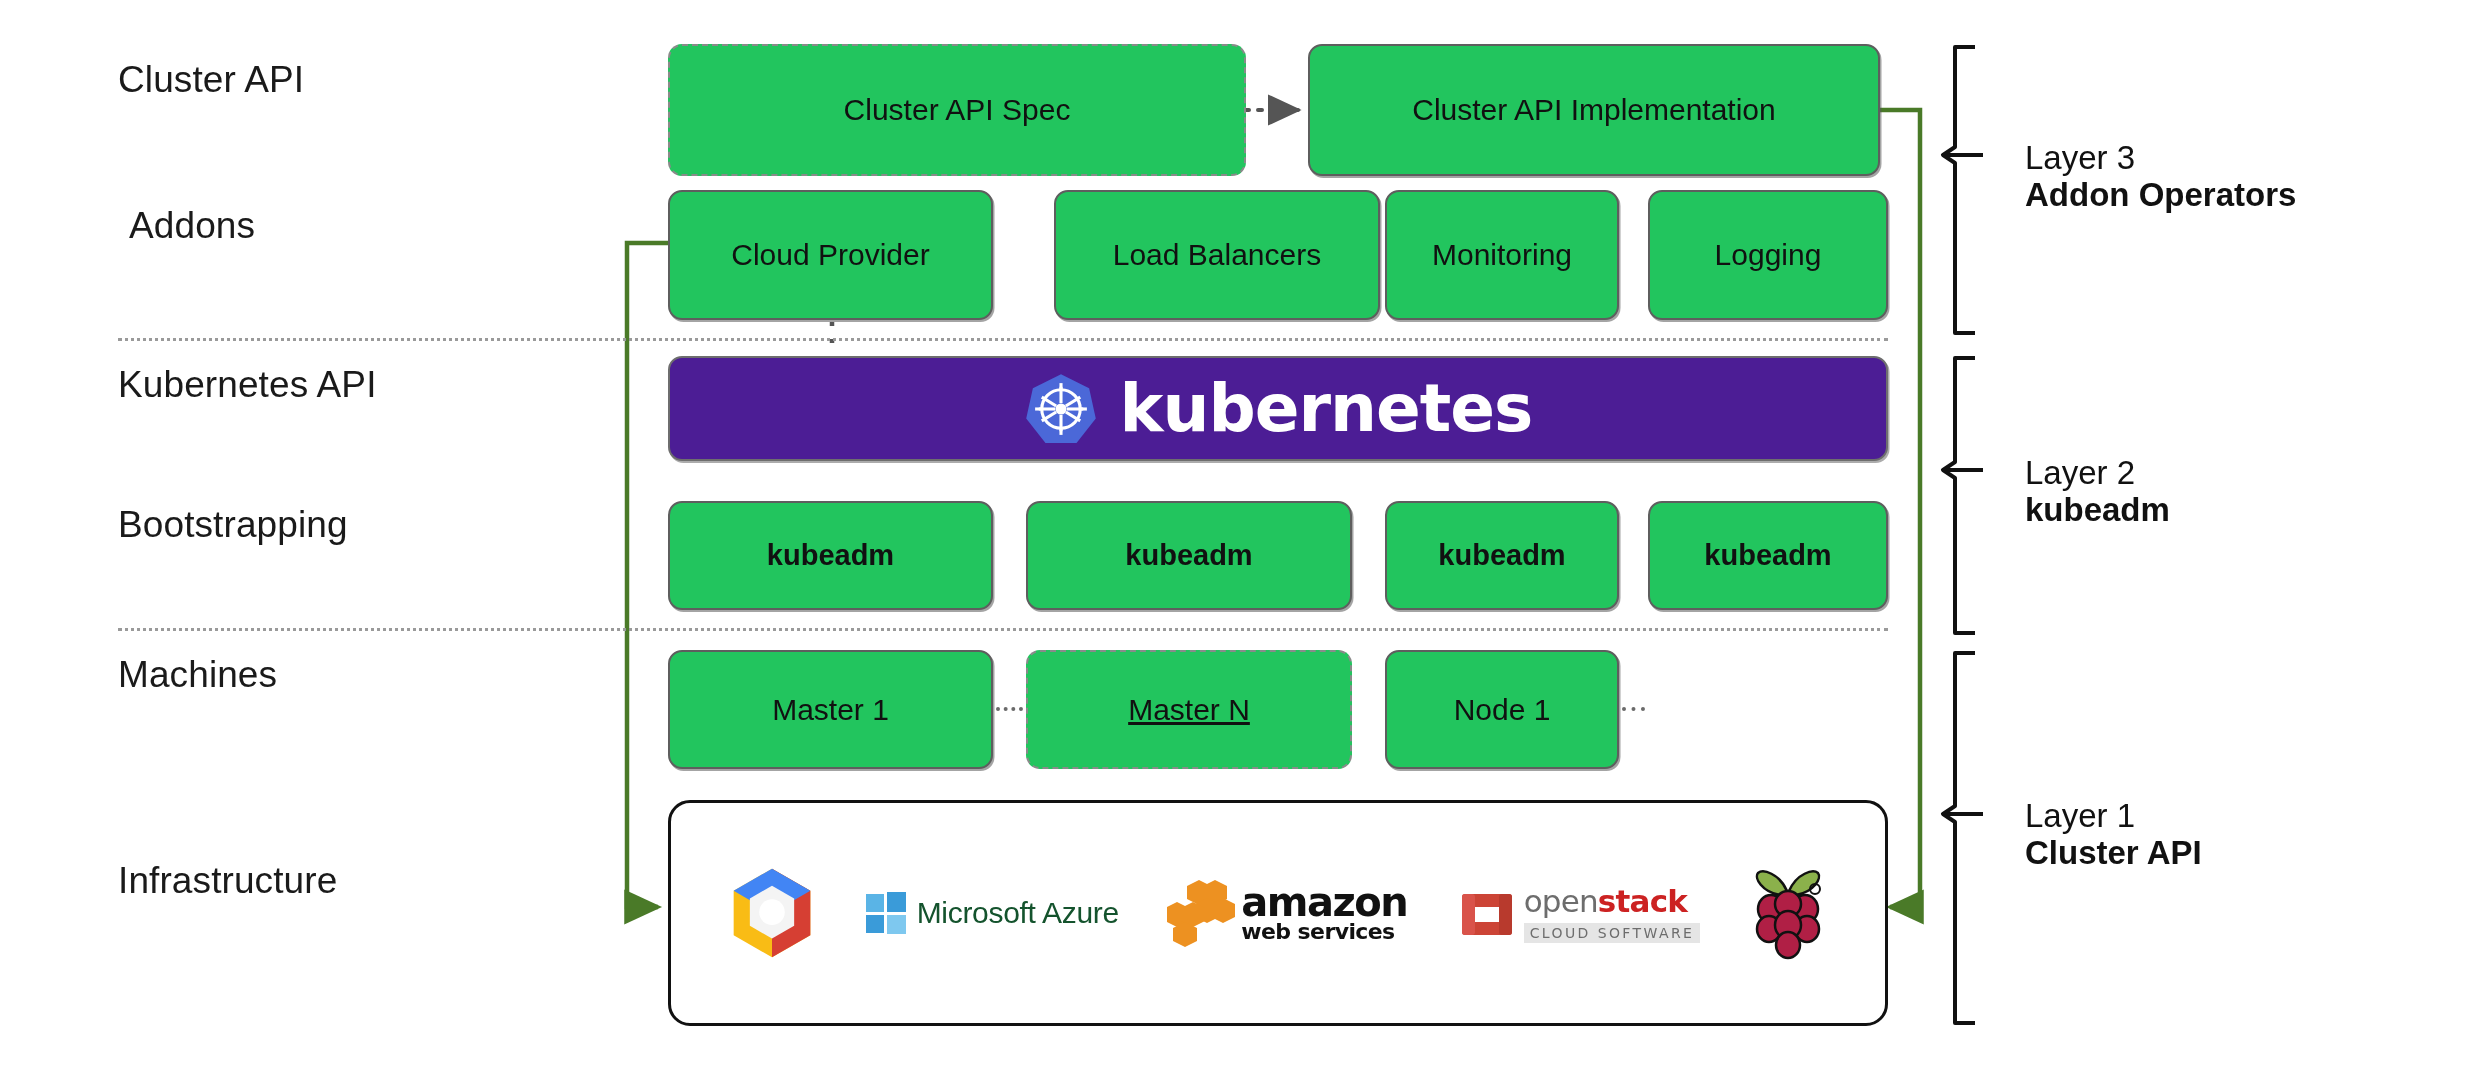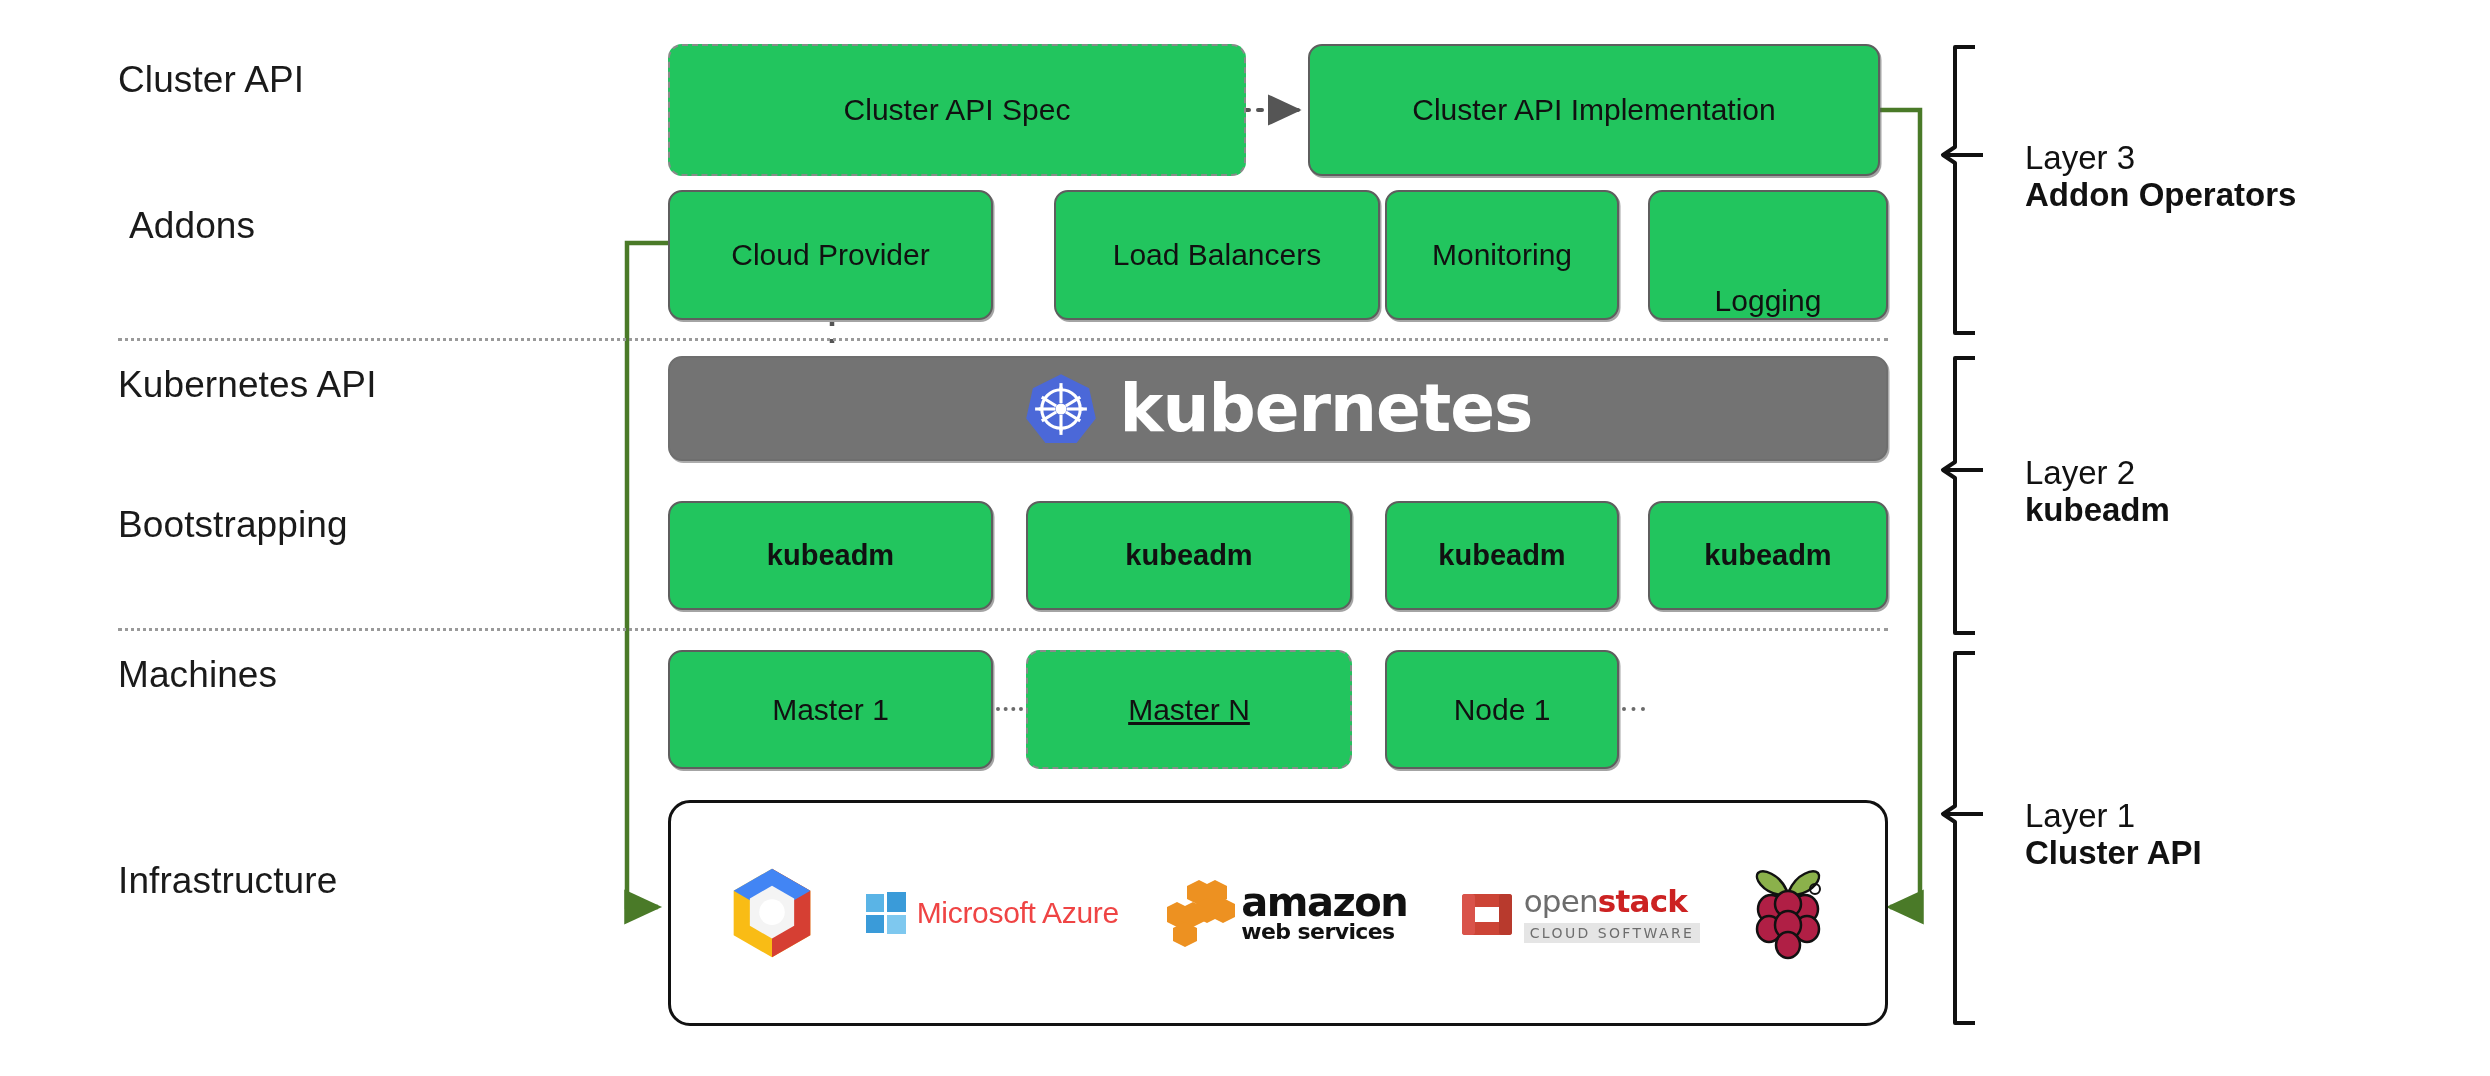--- a/index.html
+++ b/index.html
@@ -14,21 +14,21 @@
   
   .box{position:absolute;box-sizing:border-box;background:#22c55e;
        border:2.5px solid #5e5e5e;border-radius:14px;
        display:flex;align-items:center;justify-content:center;
        font-size:30px;color:#111;text-align:center;
        box-shadow:1.5px 2px 0 rgba(90,90,90,.55);}
   .box.dashed{border-style:dashed;border-color:#8a8a8a;box-shadow:none;}
   .box.bold-label{font-weight:bold;font-size:29px;}
 
   
-  .k8s-banner{position:absolute;box-sizing:border-box;background:#737373;
+  .k8s-banner{position:absolute;box-sizing:border-box;background:#4c1d95;
        border:2.5px solid #6e6e6e;border-radius:14px;
        display:flex;align-items:center;justify-content:center;gap:22px;
        box-shadow:1.5px 2px 0 rgba(90,90,90,.5);}
   .k8s-word{font-size:66px;font-weight:bold;color:#ffffff;letter-spacing:-1px;
             font-family:"DejaVu Sans","Liberation Sans",sans-serif;line-height:1;}
 
   
   .infra{position:absolute;box-sizing:border-box;background:#fff;
          border:3px solid #111;border-radius:22px;
          display:flex;align-items:center;justify-content:space-around;
@@ -37,21 +37,21 @@
   
   .sep{position:absolute;height:0;border-top:3px dotted #9a9a9a;}
   .layer-label{position:absolute;font-size:33px;line-height:1.12;color:#111;white-space:nowrap;}
   .layer-label .b{font-weight:bold;display:block;}
 
   
   #wires{position:absolute;left:0;top:0;width:2490px;height:1076px;pointer-events:none;}
 
   
   .logo{display:flex;align-items:center;justify-content:center;}
-  .azure-txt{font-size:30px;color:#ef4444;font-family:"Liberation Sans",sans-serif;
+  .azure-txt{font-size:30px;color:#14532d;font-family:"Liberation Sans",sans-serif;
              letter-spacing:-.3px;margin-left:9px;}
   .aws-word{font-size:40px;font-weight:bold;color:#111;line-height:.92;letter-spacing:-1.5px;
             font-family:"DejaVu Sans",sans-serif;}
   .aws-sub{font-size:22px;font-weight:bold;color:#111;line-height:1;letter-spacing:-.6px;
             font-family:"DejaVu Sans",sans-serif;}
   .vm-word{font-size:38px;font-weight:bold;color:#0b0b0b;line-height:.9;letter-spacing:-1.6px;
             font-family:"DejaVu Sans",sans-serif;}
   .vm-sub{font-size:30px;color:#2b2b2b;line-height:1;letter-spacing:-.6px;}
   .os-open{font-size:31px;color:#6d6d6d;letter-spacing:-.8px;font-family:"DejaVu Sans",sans-serif;}
   .os-stack{font-size:31px;color:#cc2222;font-weight:bold;letter-spacing:-.8px;
@@ -123,21 +123,21 @@
 
   <div class="box" style="left:668px;top:190px;width:325px;height:130px;">
     <span>Cloud Provider</span>
   </div>
   <div class="box" style="left:1026px;top:190px;width:326px;height:130px;margin-left:28px;">
     <span>Load Balancers</span>
   </div>
   <div class="box" style="left:1385px;top:190px;width:234px;height:130px;">
     <span>Monitoring</span>
   </div>
-  <div class="box" style="left:1648px;top:190px;width:240px;height:130px;align-items:flex-end;">
+  <div class="box" style="left:1648px;top:190px;width:240px;height:130px;">
     <span>Logging</span>
   </div>
 
   <div class="k8s-banner" style="left:668px;top:356px;width:1220px;height:105px;">
     <svg width="74" height="74" viewBox="0 0 100 100">
       <polygon points="50,3 88,22 97,63 71,96 29,96 3,63 12,22" fill="#4b68d8"></polygon>
       <g fill="none" stroke="#ffffff" stroke-width="4.2">
         <circle cx="50" cy="50" r="26"></circle>
         <circle cx="50" cy="50" r="7.5" fill="#ffffff" stroke="none"></circle>
         <line x1="50" y1="24" x2="50" y2="15"></line>

